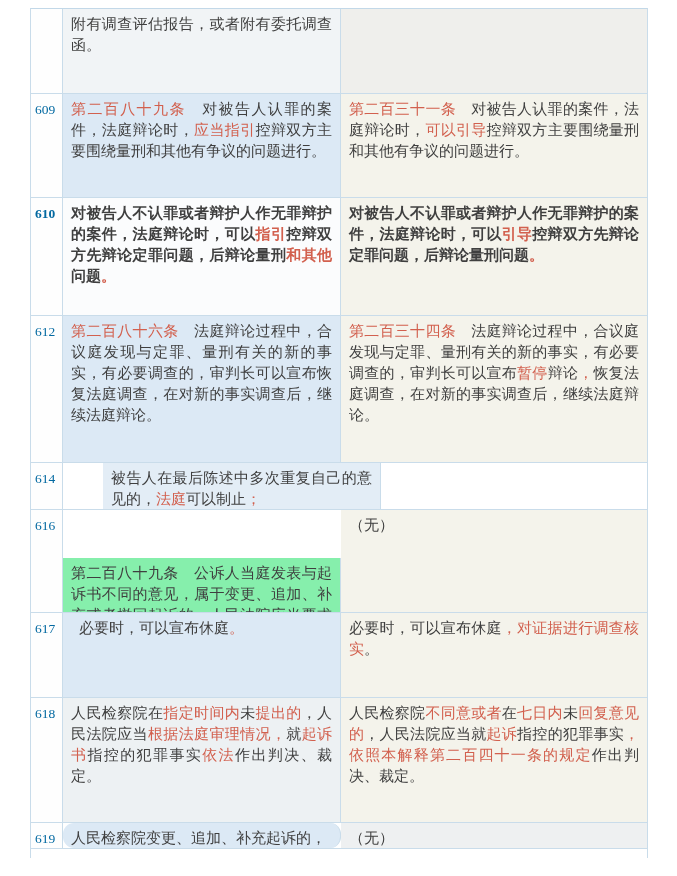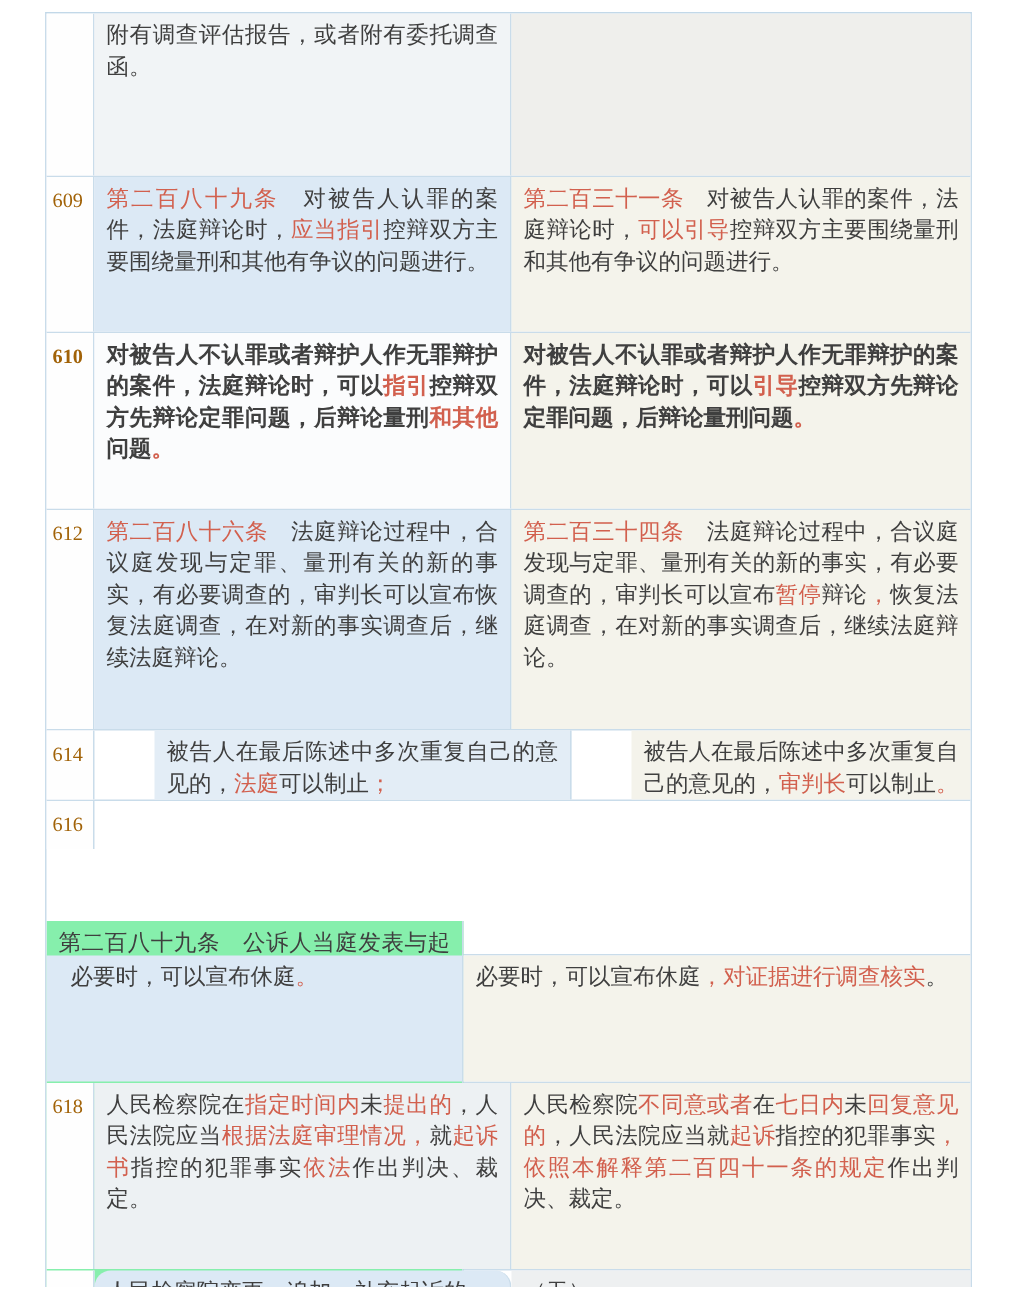--- a/index.html
+++ b/index.html
@@ -42,42 +42,42 @@
     overflow: hidden;
   }
   .cell-num {
     width: 32px;
     flex: 0 0 32px;
     background: #fefefe;
     border-right: 1px solid #c9dcea;
     padding-left: 4px;
     padding-right: 2px;
     font-size: 13.5px;
-    color: #a16207;
+    color: #0369a1;
     text-align: left;
   }
   .cell-old {
     width: 278px;
     flex: 0 0 278px;
     border-right: 1px solid #c9dcea;
     text-align: justify;
   }
   .cell-new {
     flex: 1 1 auto;
     text-align: justify;
   }
   .seg-red { color: #d2604e; }
   .seg-black { color: #3f3f3f; }
 </style>
 </head>
 <body>
 
 <div class="page">
   <div class="cmp-table" id="cmp-table">
-      <div class="trow" style="height: 109px;">
+      <div class="trow" style="height: 85px;">
         <div class="cell cell-num"></div>
         <div class="cell cell-old" style="background: rgb(241, 244, 246);"><span class="seg-black">附有调查评估报告，或者附有委托调查函。</span></div>
         <div class="cell cell-new" style="background: rgb(239, 239, 236);"></div>
       </div>
       <div class="trow" style="height: 104px;">
         <div class="cell cell-num">609</div>
         <div class="cell cell-old" style="background: rgb(220, 233, 245);"><span class="seg-red">第二百八十九条</span><span class="seg-black">　对被告人认罪的案件，法庭辩论时，</span><span class="seg-red">应当指引</span><span class="seg-black">控辩双方主要围绕量刑和其他有争议的问题进行。</span></div>
         <div class="cell cell-new" style="background: rgb(244, 243, 235);"><span class="seg-red">第二百三十一条</span><span class="seg-black">　对被告人认罪的案件，法庭辩论时，</span><span class="seg-red">可以引导</span><span class="seg-black">控辩双方主要围绕量刑和其他有争议的问题进行。</span></div>
       </div>
       <div class="trow" style="height: 118px; font-weight: bold;">
@@ -86,28 +86,28 @@
         <div class="cell cell-new" style="background: rgb(244, 243, 235);"><span class="seg-black">对被告人不认罪或者辩护人作无罪辩护的案件，法庭辩论时，可以</span><span class="seg-red">引导</span><span class="seg-black">控辩双方先辩论定罪问题，后辩论量刑问题</span><span class="seg-red">。</span></div>
       </div>
       <div class="trow" style="height: 147px;">
         <div class="cell cell-num">612</div>
         <div class="cell cell-old" style="background: rgb(220, 233, 245);"><span class="seg-red">第二百八十六条</span><span class="seg-black">　法庭辩论过程中，合议庭发现与定罪、量刑有关的新的事实，有必要调查的，审判长可以宣布恢复法庭调查，在对新的事实调查后，继续法庭辩论。</span></div>
         <div class="cell cell-new" style="background: rgb(244, 243, 235);"><span class="seg-red">第二百三十四条</span><span class="seg-black">　法庭辩论过程中，合议庭发现与定罪、量刑有关的新的事实，有必要调查的，审判长可以宣布</span><span class="seg-red">暂停</span><span class="seg-black">辩论</span><span class="seg-red">，</span><span class="seg-black">恢复法庭调查，在对新的事实调查后，继续法庭辩论。</span></div>
       </div>
       <div class="trow" style="height: 47px; gap: 40px;">
         <div class="cell cell-num">614</div>
         <div class="cell cell-old" style="background: rgb(227, 237, 246);"><span class="seg-black">被告人在最后陈述中多次重复自己的意见的，</span><span class="seg-red">法庭</span><span class="seg-black">可以制止</span><span class="seg-red">；</span></div>
-        <div class="cell cell-new" style="background: rgb(244, 243, 235);"><span class="seg-black">被告人在最后陈述中多次重复自己的意见的，</span><span class="seg-red">审判长</span><span class="seg-black">可以制止</span><span class="seg-red">。</span></div>
       </div>
-      <div class="trow" style="height: 103px; flex-direction: column;">
+      <div class="trow" style="height: 103px;">
         <div class="cell cell-num">616</div>
         <div class="cell cell-old" style="background: #86efac; margin-top: 48px;"><span class="seg-black">第二百八十九条　公诉人当庭发表与起诉书不同的意见，属于变更、追加、补充或者撤回起诉的，人民法院应当要求人民检察院在指定时间内以书面方式提出；</span></div>
         <div class="cell cell-new" style="background: rgb(244, 243, 235);"><span class="seg-black">（无）</span></div>
       </div>
       <div class="trow" style="height: 85px;">
+        <div class="cell cell-num">617</div>
         <div class="cell cell-old" style="background: rgb(220, 233, 245); padding-left: 16px;"><span class="seg-black">必要时，可以宣布休庭</span><span class="seg-red">。</span></div>
         <div class="cell cell-new" style="background: rgb(244, 243, 235);"><span class="seg-black">必要时，可以宣布休庭</span><span class="seg-red">，对证据进行调查核实</span><span class="seg-black">。</span></div>
       </div>
       <div class="trow" style="height: 125px;">
         <div class="cell cell-num">618</div>
         <div class="cell cell-old" style="background: rgb(237, 241, 243);"><span class="seg-black">人民检察院在</span><span class="seg-red">指定时间内</span><span class="seg-black">未</span><span class="seg-red">提出的</span><span class="seg-black">，人民法院应当</span><span class="seg-red">根据法庭审理情况，</span><span class="seg-black">就</span><span class="seg-red">起诉书</span><span class="seg-black">指控的犯罪事实</span><span class="seg-red">依法</span><span class="seg-black">作出判决、裁定。</span></div>
         <div class="cell cell-new" style="background: rgb(244, 243, 235);"><span class="seg-black">人民检察院</span><span class="seg-red">不同意或者</span><span class="seg-black">在</span><span class="seg-red">七日内</span><span class="seg-black">未</span><span class="seg-red">回复意见的</span><span class="seg-black">，人民法院应当就</span><span class="seg-red">起诉</span><span class="seg-black">指控的犯罪事实</span><span class="seg-red">，依照本解释第二百四十一条的规定</span><span class="seg-black">作出判决、裁定。</span></div>
       </div>
       <div class="trow" style="height: 26px;">
         <div class="cell cell-num">619</div>

